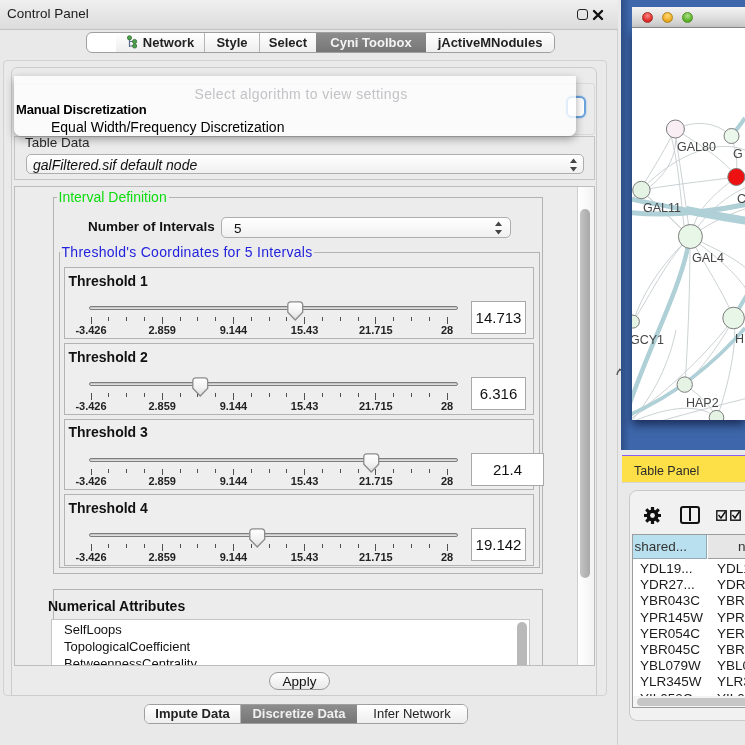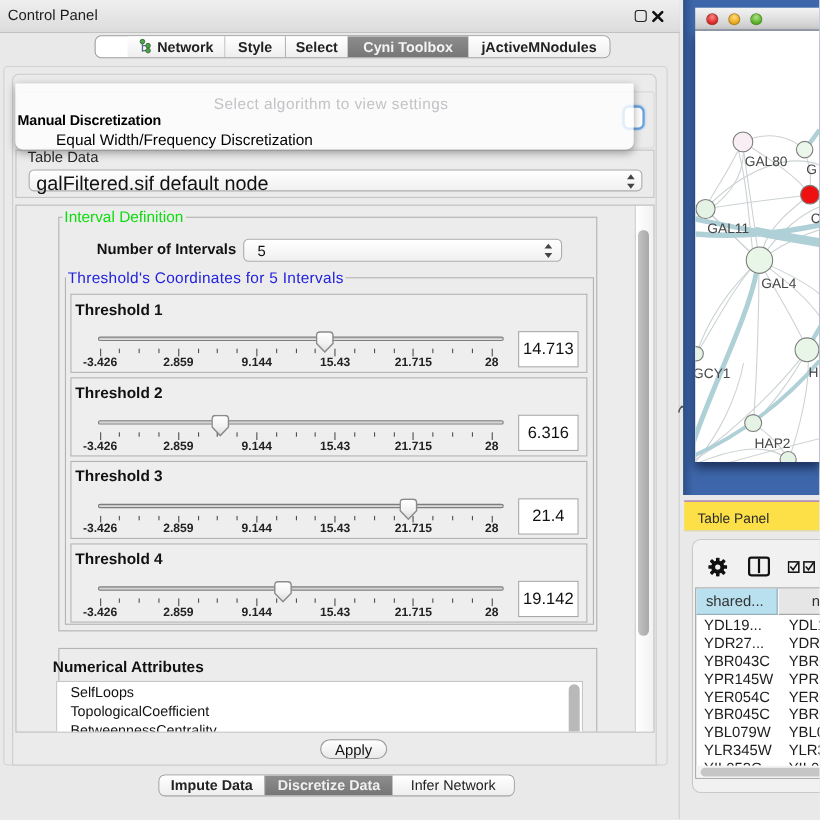--- a/index.html
+++ b/index.html
@@ -40,21 +40,21 @@
   <div class="abs" style="left:3px;top:60px;width:604px;height:636px;border:1px solid #d2d2d2;border-radius:4px;background:#eaeaea;"></div>
   <div class="abs" style="left:11px;top:67px;width:586px;height:629px;border:1px solid #cccccc;border-radius:6px 6px 0 0;background:#ebebeb;"></div>
 
   <div class="abs" style="left:14px;top:83px;width:581px;height:52px;border:1px solid #dadada;border-radius:3px;"></div>
 
   <div class="abs" style="left:566px;top:96px;width:20px;height:22px;border:2.5px solid #6ba3dd;border-radius:6px;background:#fff;box-shadow:0 0 2px #8ab8e8;"></div>
 
   <div class="abs" style="left:14px;top:136px;width:581px;height:44px;border:1px solid #c4c4c4;"></div>
   <div class="abs" style="left:22px;top:135px;font-size:13.5px;color:#2a2a2a;padding:0 3px;">Table Data</div>
   <div class="abs" style="left:26px;top:154px;width:558px;height:20px;border:1px solid #aeaeae;border-radius:5px;background:linear-gradient(#ffffff,#f0f0f0);">
-    <div class="abs" style="left:6px;top:1.5px;font-size:18px;color:#111;">galFiltered.sif default node</div>
+    <div class="abs" style="left:6px;top:1.5px;font-size:14px;color:#111;font-style:italic;">galFiltered.sif default node</div>
     <svg class="abs" style="right:5px;top:3px;" width="9" height="14" viewBox="0 0 9 14">
       <path d="M4.5 0.5 L8 5 H1 Z" fill="#444"></path>
       <path d="M4.5 13.5 L8 9 H1 Z" fill="#444"></path>
     </svg>
   </div>
 
   <div class="abs" style="left:14px;top:186px;width:581px;height:480px;border:1px solid #bdbdbd;background:#ececec;overflow:hidden;">
 
     <div class="abs" style="right:0;top:0;width:17px;height:480px;background:linear-gradient(90deg,#ffffff,#f2f2f2);border-left:1px solid #cfcfcf;"></div>
     <div class="abs" style="right:4px;top:22px;width:10px;height:369px;background:linear-gradient(90deg,#c4c4c4,#a8a8a8);border-radius:5px;"></div>
@@ -191,21 +191,21 @@
         <svg class="abs" style="left:298.25px;top:33px;" width="17" height="20" viewBox="0 0 17 20">
     <defs>
             <linearGradient id="tg3" x1="0" y1="0" x2="0" y2="1">
       <stop offset="0" stop-color="#ffffff"></stop>
               <stop offset="0.55" stop-color="#f2f2f2"></stop>
               <stop offset="1" stop-color="#dcdcdc"></stop>
             </linearGradient>
           </defs>
     <path d="M4 0.8 H12.5 Q15.7 0.8 15.7 4 V11.2 L8.25 19 L0.8 11.2 V4 Q0.8 0.8 4 0.8 Z" fill="url(#tg3)" stroke="#8a8a8a" stroke-width="1.3"></path>
   </svg>
-        <div class="abs" style="left:406.5px;top:33px;width:55px;height:33px;background:#fff;border:1px solid #a8a8a8;text-align:center;font-size:15px;color:#111;line-height:31px;">21.4</div>
+        <div class="abs" style="left:406.5px;top:33px;width:73px;height:33px;background:#fff;border:1px solid #a8a8a8;text-align:center;font-size:15px;color:#111;line-height:31px;">21.4</div>
       </div>
     <div id="th4" class="abs" style="left:48.5px;top:307px;width:470px;height:71.5px;border:1px solid #b3b3b3;background:#eeeeee;">
         <div class="abs" style="left:4px;top:4.5px;font-size:14px;font-weight:bold;color:#111;">Threshold 4</div>
         <div class="abs" style="left:24.5px;top:38px;width:369px;height:4px;border:1px solid #7d7d7d;border-radius:3px;background:linear-gradient(#bcbcbc,#e8e8e8);"></div>
         <div class="abs" style="left:26.0px;top:49px;width:1px;height:6.5px;background:#4f4f4f;"></div>
         <div class="abs" style="left:43.8px;top:49px;width:1px;height:4px;background:#4f4f4f;"></div>
         <div class="abs" style="left:61.6px;top:49px;width:1px;height:4px;background:#4f4f4f;"></div>
         <div class="abs" style="left:79.4px;top:49px;width:1px;height:4px;background:#4f4f4f;"></div>
         <div class="abs" style="left:97.2px;top:49px;width:1px;height:6.5px;background:#4f4f4f;"></div>
         <div class="abs" style="left:115.0px;top:49px;width:1px;height:4px;background:#4f4f4f;"></div>
@@ -246,21 +246,21 @@
     <div class="abs" style="left:38px;top:402px;width:490px;height:90px;border:1px solid #b3b3b3;"></div>
     <div class="abs" style="left:33px;top:411px;font-size:14px;font-weight:bold;color:#111;">Numerical Attributes</div>
     <div class="abs" style="left:36px;top:432px;width:479px;height:48px;background:#ffffff;border:1px solid #c6c6c6;">
       <div class="abs" style="left:12px;top:2px;font-size:13px;color:#111;">SelfLoops</div>
       <div class="abs" style="left:12px;top:19px;font-size:13px;color:#111;">TopologicalCoefficient</div>
       <div class="abs" style="left:12px;top:36px;font-size:13px;color:#111;">BetweennessCentrality</div>
       <div class="abs" style="right:2px;top:2px;width:10px;height:60px;background:#b9b9b9;border-radius:5px;"></div>
     </div>
   </div>
 
-  <div class="abs" style="left:269px;top:672px;width:61px;height:18px;border:1px solid #9a9a9a;border-radius:9px;background:linear-gradient(#ffffff,#e9e9e9);text-align:center;font-size:13.5px;color:#111;line-height:17px;margin-left:22px;">Apply</div>
+  <div class="abs" style="left:269px;top:672px;width:61px;height:18px;border:1px solid #9a9a9a;border-radius:9px;background:linear-gradient(#ffffff,#e9e9e9);text-align:center;font-size:13.5px;color:#111;line-height:17px;">Apply</div>
 
   <div class="abs" style="left:144px;top:703.5px;height:20.5px;display:flex;border:1px solid #9f9f9f;border-radius:6px;overflow:hidden;background:#fff;">
     <div style="width:95px;display:flex;align-items:center;justify-content:center;font-size:13px;font-weight:600;color:#222;background:linear-gradient(#ffffff,#eeeeee);">Impute Data</div>
     <div style="width:1px;background:#b5b5b5;"></div>
     <div style="width:116px;display:flex;align-items:center;justify-content:center;font-size:13px;font-weight:600;color:#f0f0f0;background:linear-gradient(#8d8d8d,#767676);">Discretize Data</div>
     <div style="width:110px;display:flex;align-items:center;justify-content:center;font-size:13px;font-weight:400;color:#222;background:linear-gradient(#ffffff,#eeeeee);">Infer Network</div>
   </div>
 
   <div class="abs" style="left:14px;top:76px;width:562px;height:60px;background:rgba(255,255,255,0.8);border-radius:0 0 7px 7px;box-shadow:0 3px 8px rgba(0,0,0,0.35);">
     <div class="abs" style="left:6px;top:10px;width:100%;text-align:center;font-size:14px;letter-spacing:0.4px;color:#c3c3c7;">Select algorithm to view settings</div>
@@ -371,21 +371,21 @@
     <div class="abs" style="left:6.5px;top:0;width:2.2px;height:13px;background:#111;"></div>
   </div>
   <svg class="abs" style="left:86px;top:19px;" width="25" height="11" viewBox="0 0 25 11">
     <rect x="0.8" y="0.8" width="9.4" height="9.4" fill="none" stroke="#111" stroke-width="1.4"></rect>
     <path d="M2.5 5 L5 8 L9.5 1.5" stroke="#111" stroke-width="1.4" fill="none"></path>
     <rect x="14.8" y="0.8" width="9.4" height="9.4" fill="none" stroke="#111" stroke-width="1.4"></rect>
     <path d="M16.5 5 L19 8 L23.5 1.5" stroke="#111" stroke-width="1.4" fill="none"></path>
   </svg>
 
   <div class="abs" style="left:2px;top:43px;width:126px;height:174px;background:#fff;border:1px solid #9c9c9c;overflow:hidden;">
-    <div class="abs" style="left:0;top:0;width:74px;height:24px;background:#b9e0ee;border-right:1px solid #8fa9b4;border-bottom:1px solid #93a9b3;text-align:center;padding-right:3px;font-size:13.5px;color:#333;line-height:23px;">shared...</div>
+    <div class="abs" style="left:0;top:0;width:74px;height:24px;background:#b9e0ee;border-right:1px solid #8fa9b4;border-bottom:1px solid #93a9b3;text-align:right;padding-right:19px;font-size:13.5px;color:#333;line-height:23px;">shared...</div>
     <div class="abs" style="left:75px;top:0;width:60px;height:24px;background:#e6e6e6;border-bottom:1px solid #9f9f9f;font-size:13.5px;color:#333;line-height:23px;padding-left:30px;">n</div>
     <div class="abs" style="left:7px;top:26px;width:112px;font-size:13.5px;color:#1c1c1c;line-height:16.2px;">
       YDL19...<br>YDR27...<br>YBR043C<br>YPR145W<br>YER054C<br>YBR045C<br>YBL079W<br>YLR345W<br>YIL052C
     </div>
     <div class="abs" style="left:84px;top:26px;font-size:13.5px;color:#1c1c1c;line-height:16.2px;">
       YDL1<br>YDR2<br>YBR0<br>YPR1<br>YER0<br>YBR0<br>YBL0<br>YLR3<br>YIL0
     </div>
     <div class="abs" style="left:0;top:161px;width:126px;height:13px;background:#f4f4f4;">
       <div class="abs" style="left:4px;top:1.5px;width:130px;height:8px;background:#c6c6c6;border-radius:4px;"></div>
     </div>

